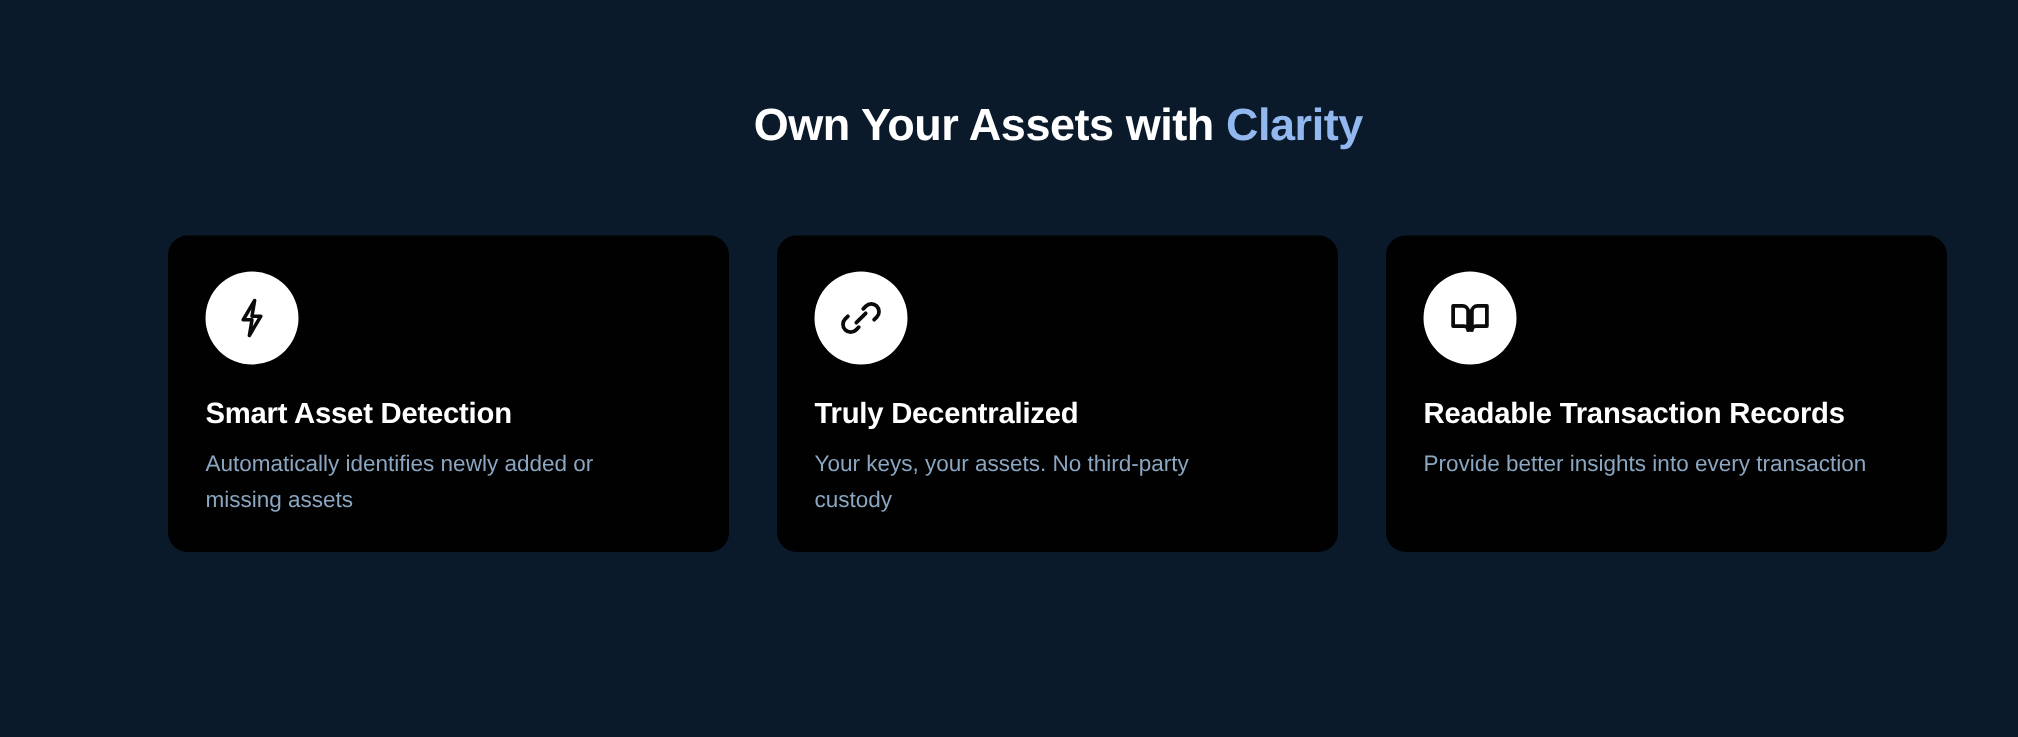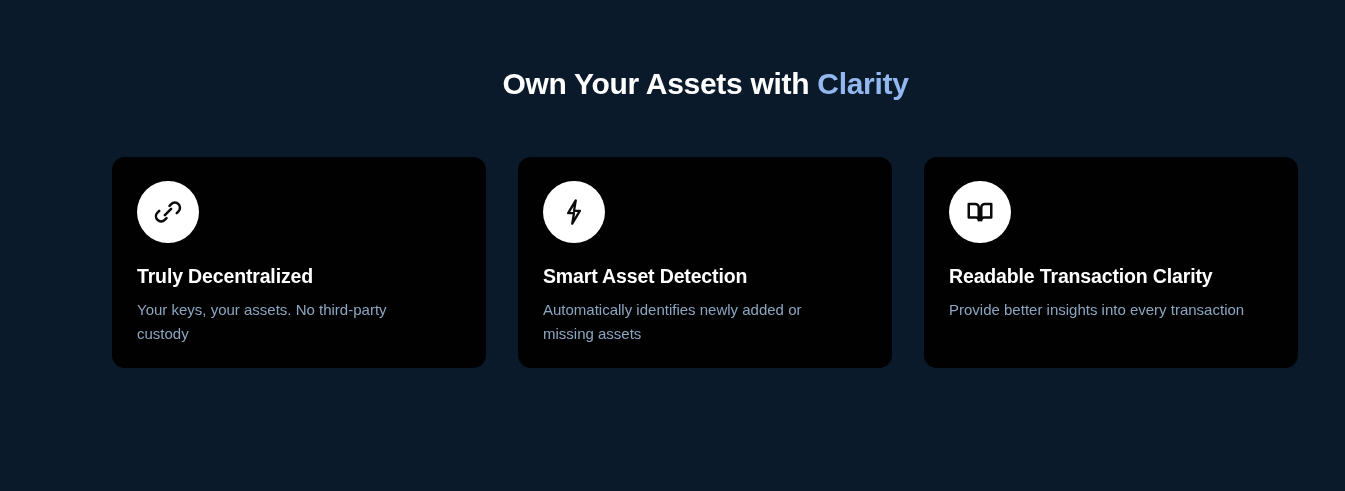--- a/index.html
+++ b/index.html
@@ -103,46 +103,46 @@
 <div class="page">
 
   <h2 class="section-heading">
     <span>Own Your Assets with </span><span class="accent">Clarity</span>
   </h2>
 
   <div class="cards-row">
 
     <div class="feature-card">
       <div class="card-icon-circle">
+        <svg width="28" height="28" viewBox="0 0 24 24" fill="none" stroke="#0b0b0b" stroke-width="2" stroke-linecap="round" stroke-linejoin="round">
+          <path d="M13.5 2 7 13h5l-1.5 9L17 11h-5l1.5-9z"></path>
+        </svg>
+      </div>
+      <div class="card-title">Smart Asset Detection</div>
+      <div class="card-desc">Automatically identifies newly added or missing assets</div>
+    </div>
+
+    <div class="feature-card">
+      <div class="card-icon-circle">
         <svg width="30" height="30" viewBox="0 0 24 24" fill="none" stroke="#0b0b0b" stroke-width="2" stroke-linecap="round" stroke-linejoin="round">
           <path d="M9.5 14.5 14.5 9.5"></path>
           <path d="M13.2 7.1 14.6 5.7a4.1 4.1 0 0 1 5.8 5.8l-1.4 1.4"></path>
           <path d="M10.8 16.9 9.4 18.3a4.1 4.1 0 0 1-5.8-5.8l1.4-1.4"></path>
         </svg>
       </div>
       <div class="card-title">Truly Decentralized</div>
       <div class="card-desc">Your keys, your assets. No third-party custody</div>
     </div>
 
     <div class="feature-card">
       <div class="card-icon-circle">
-        <svg width="28" height="28" viewBox="0 0 24 24" fill="none" stroke="#0b0b0b" stroke-width="2" stroke-linecap="round" stroke-linejoin="round">
-          <path d="M13.5 2 7 13h5l-1.5 9L17 11h-5l1.5-9z"></path>
-        </svg>
-      </div>
-      <div class="card-title">Smart Asset Detection</div>
-      <div class="card-desc">Automatically identifies newly added or missing assets</div>
-    </div>
-
-    <div class="feature-card">
-      <div class="card-icon-circle">
         <svg width="30" height="30" viewBox="0 0 24 24" fill="none" stroke="#0b0b0b" stroke-width="2" stroke-linecap="round" stroke-linejoin="round">
           <path d="M3 5.5h5a3 3 0 0 1 3 3v10a2.2 2.2 0 0 0-2.2-2.2H3z"></path>
           <path d="M21 5.5h-5a3 3 0 0 0-3 3v10a2.2 2.2 0 0 1 2.2-2.2H21z"></path>
           <path d="M12 8.5v9.8"></path>
         </svg>
       </div>
-      <div class="card-title">Readable Transaction Clarity</div>
+      <div class="card-title">Readable Transaction Records</div>
       <div class="card-desc">Provide better insights into every transaction</div>
     </div>
 
   </div>
 </div>
 
 </body></html>

